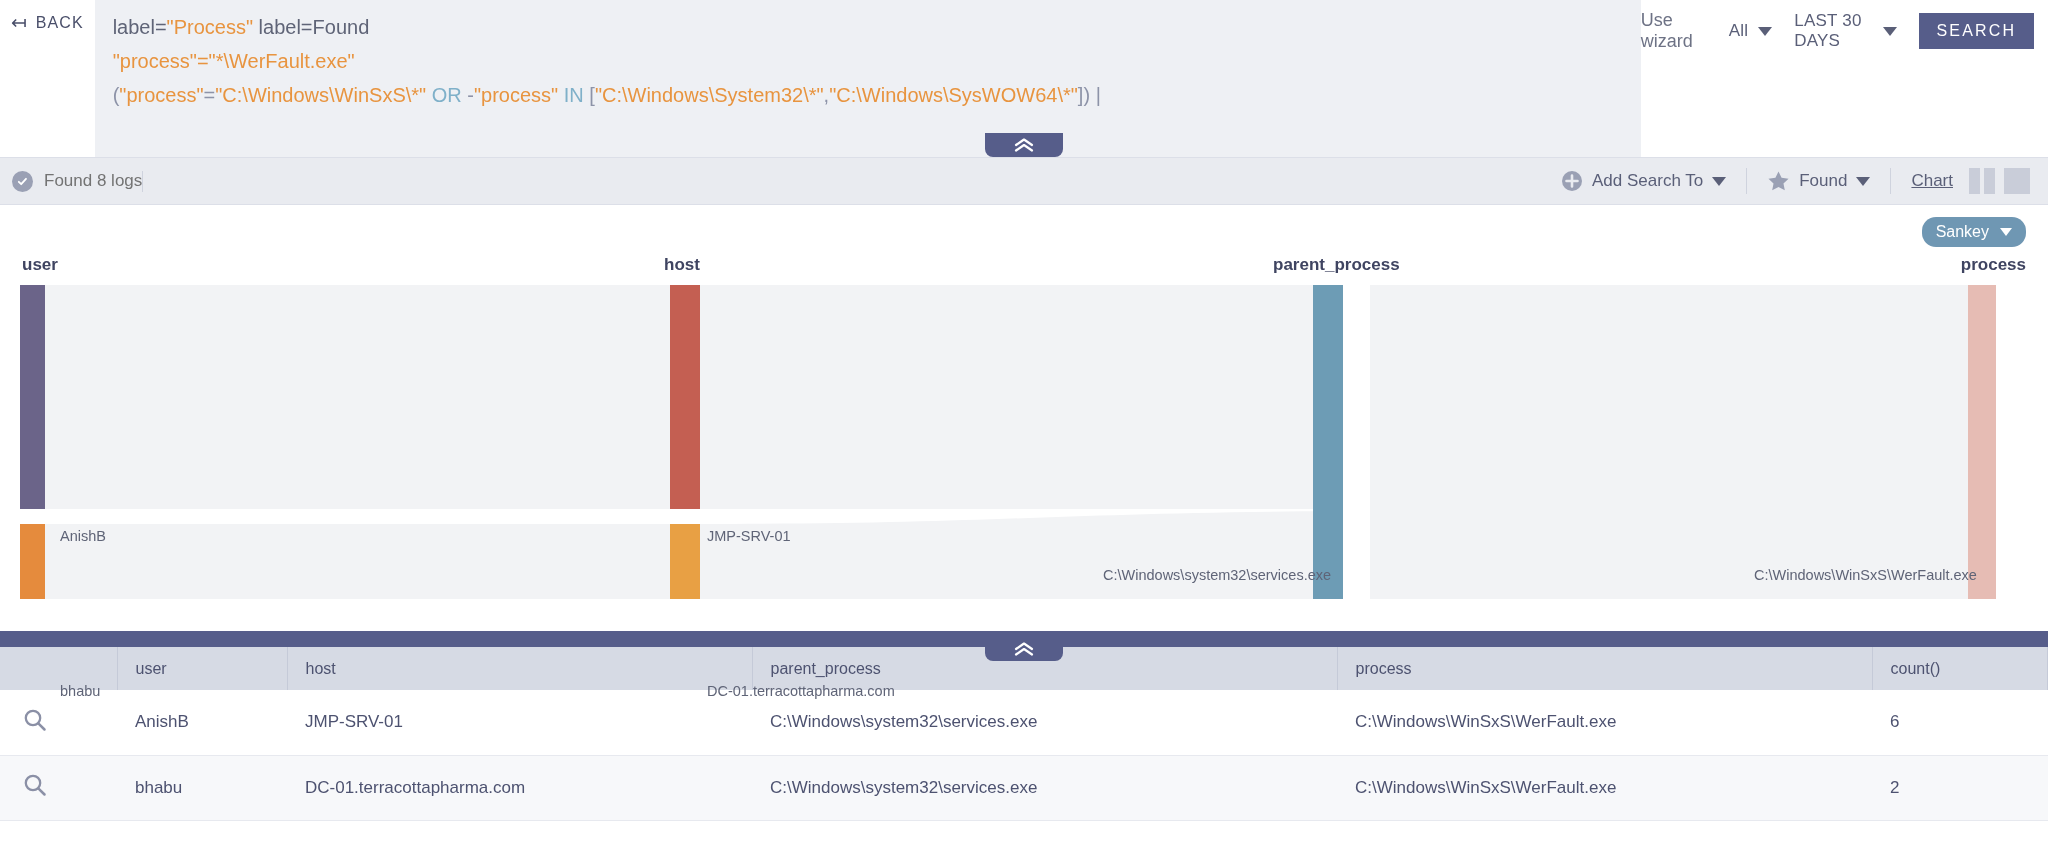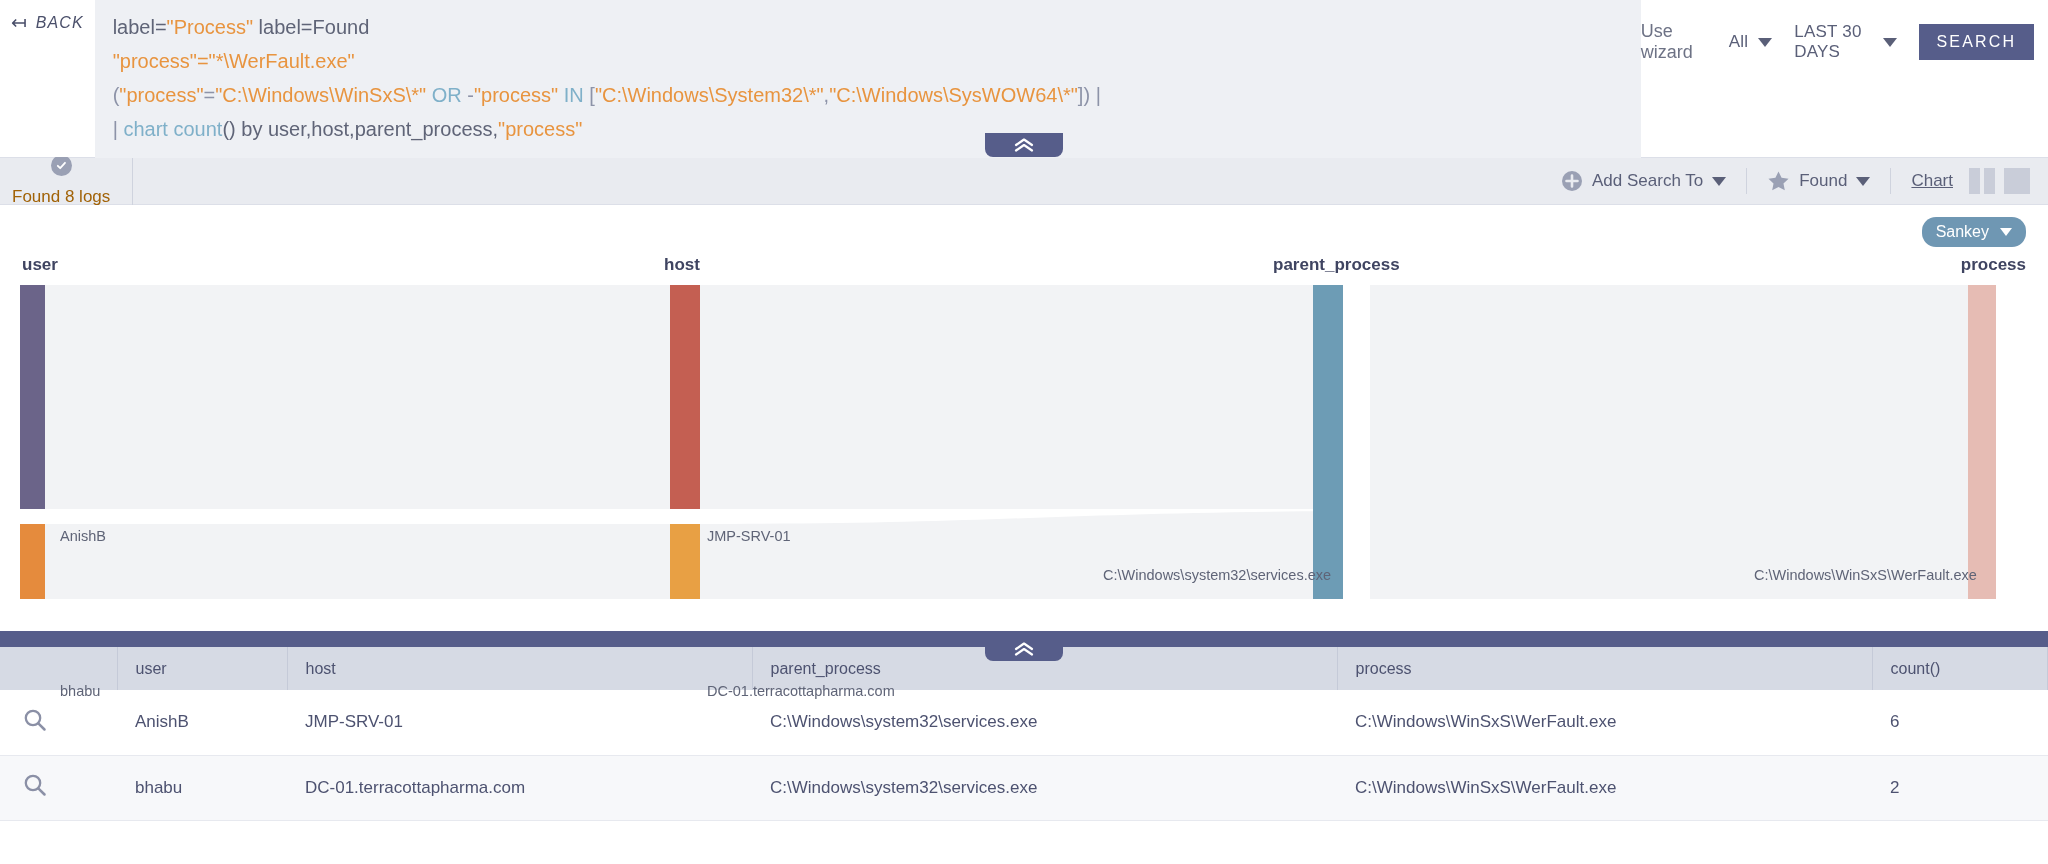--- a/index.html
+++ b/index.html
@@ -23,21 +23,21 @@
     padding-top: 13px;
     display: flex;
     align-items: center;
     gap: 9px;
     justify-content: center;
     cursor: pointer;
     color: #5a5f78;
   }
   .back-arrow { font-size: 19px; line-height: 1; color: #4a4f6a; }
   .back-label {
-    font-size: 16px; letter-spacing: 1.1px; color: #4a4f6a; font-style: italic;
+    font-size: 16px; letter-spacing: 1.1px; color: #4a4f6a;
   }
   .query-box {
     flex: 0 0 auto;
     width: 1546px;
     min-height: 157px;
     background: #eef0f4;
     padding: 10px 18px 12px 18px;
     font-family: "Liberation Sans", sans-serif;
     font-size: 20px;
     line-height: 34px;
@@ -54,21 +54,20 @@
 
   .topright {
     flex: 1;
     display: flex;
     align-items: center;
     justify-content: flex-end;
     gap: 0;
     padding-top: 7px;
     padding-right: 14px;
     height: 55px;
-    margin-top: 11px;
   }
   .use-wizard {
     font-size: 18px; color: #6d7285; cursor: pointer;
     margin-right: 24px;
   }
   .dd {
     display: flex; align-items: center; gap: 10px;
     font-size: 17px; color: #5a5f78; cursor: pointer;
     margin-right: 22px;
     letter-spacing: .2px;
@@ -110,24 +109,22 @@
     height: 48px;
     background: #e9ebf0;
     display: flex;
     align-items: center;
     padding: 0 18px 0 12px;
     border-top: 1px solid #dcdfe8;
     border-bottom: 1px solid #dcdfe8;
   }
   .found {
     display: flex; align-items: center; gap: 11px;
-    font-size: 17px; color: #a16207;
-    padding-right: 22px;
+    font-size: 17px; color: #737373;
     border-right: 1px solid #cfd3de;
-    flex-direction: column;
   }
   .check-circle {
     width: 21px; height: 21px; border-radius: 50%;
     background: #9aa0b4;
     display: flex; align-items: center; justify-content: center;
   }
   .check-circle svg { display: block; }
   .tb-spacer { flex: 1; }
   .tb-item {
     display: flex; align-items: center; gap: 9px;
@@ -226,21 +223,20 @@
 
   <div class="back-btn">
     <span class="back-arrow">↤</span>
     <span class="back-label">BACK</span>
   </div>
 
   <div class="query-box" id="query-box">
       <div><span class="q-plain">label=</span><span class="q-str">"Process"</span><span class="q-plain"> label=Found</span></div>
       <div><span class="q-str">"process"="*\WerFault.exe"</span></div>
       <div><span class="q-op">(</span><span class="q-str">"process"</span><span class="q-op">=</span><span class="q-str">"C:\Windows\WinSxS\*"</span><span class="q-fn"> OR </span><span class="q-op">-</span><span class="q-str">"process"</span><span class="q-fn"> IN </span><span class="q-op">[</span><span class="q-str">"C:\Windows\System32\*"</span><span class="q-op">,</span><span class="q-str">"C:\Windows\SysWOW64\*"</span><span class="q-op">])</span><span class="q-pipe"> |</span></div>
-      <div><span class="q-pipe">| </span><span class="q-fn">chart count</span><span class="q-plain">() by </span><span class="q-plain">user,host,parent_process,</span><span class="q-str">"process"</span></div>
     </div>
 
   <div class="topright">
     <span class="use-wizard">Use wizard</span>
 
     <span class="dd">
       <span>All</span>
       <span class="caret"></span>
     </span>
 

